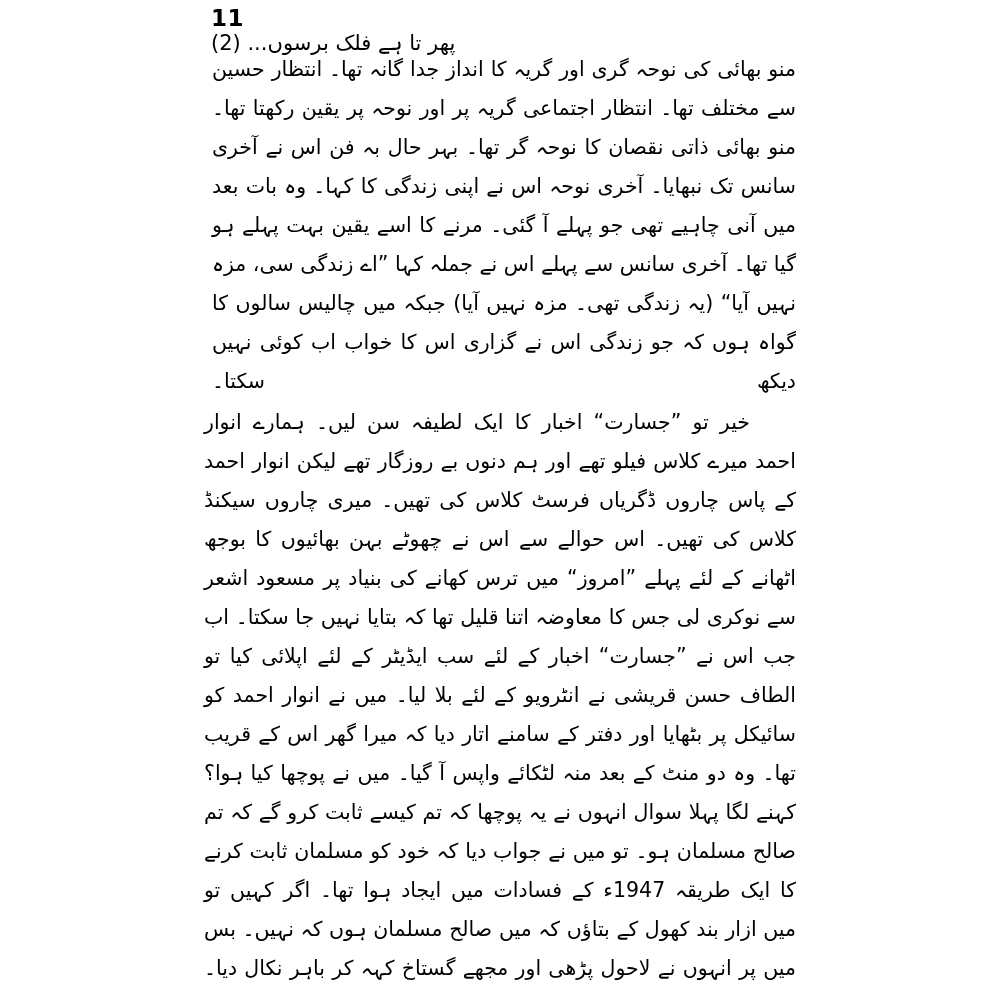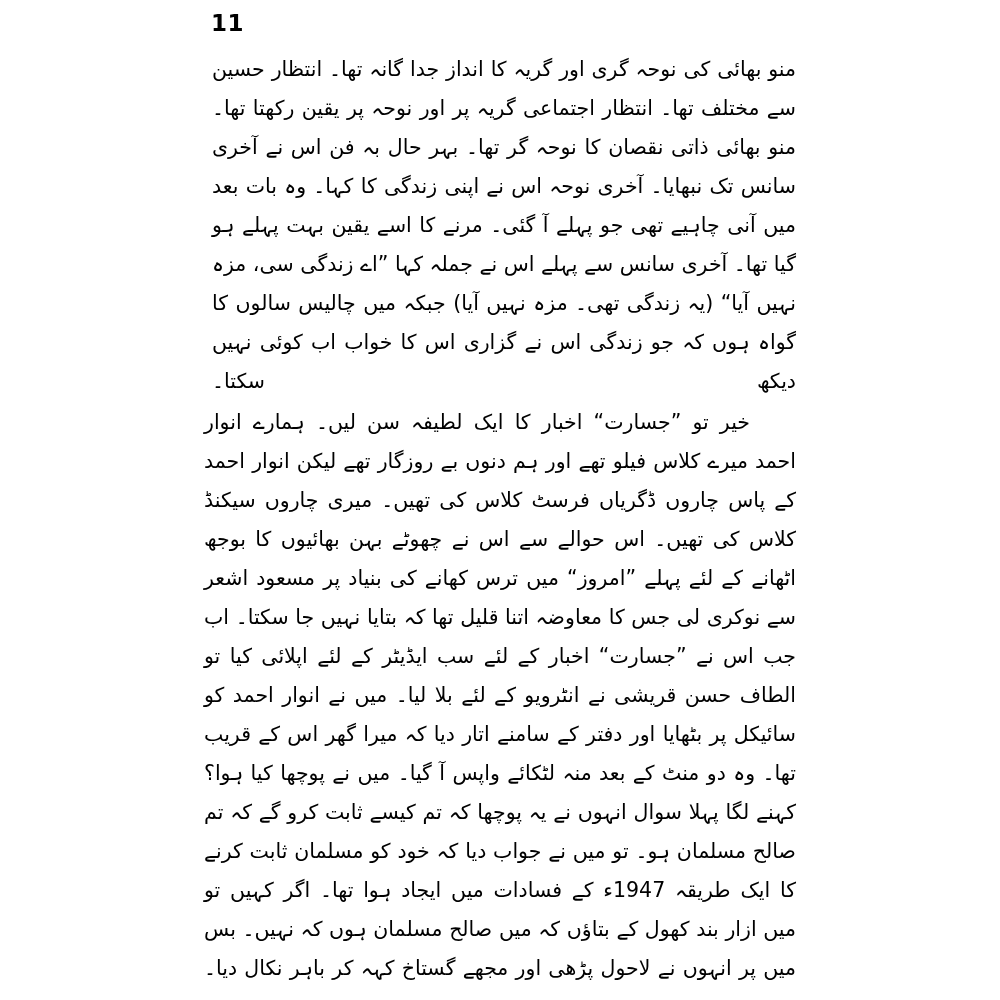--- a/index.html
+++ b/index.html
@@ -19,21 +19,21 @@
     width: 1000px;
     height: 1000px;
     box-sizing: border-box;
     padding: 10px 36px 0 36px;
     background: #ffffff;
   }
   .header {
     display: flex;
     flex-direction: column;
     align-items: baseline;
-    justify-content: space-between;
+    justify-content: center;
     padding: 0 170px 0 175px;
     height: 40px;
   }
   .page-number {
     font-size: 23px;
     font-weight: bold;
     color: #000000;
     letter-spacing: 0.5px;
   }
   .book-title {
@@ -67,20 +67,21 @@
     height: 940px;
   }
 </style>
 </head>
 <body>
 
 <div class="page">
 
   <div class="header">
     <span class="page-number">11</span>
+    <span class="book-title">پھر تا ہے فلک برسوں... (2)</span>
   </div>
 
   <div class="clip">
     <div class="body-text">
       <p class="para first">منو بھائی کی نوحہ گری اور گریہ کا انداز جدا گانہ تھا۔ انتظار حسین سے مختلف تھا۔ انتظار اجتماعی گریہ پر اور نوحہ پر یقین رکھتا تھا۔ منو بھائی ذاتی نقصان کا نوحہ گر تھا۔ بہر حال بہ فن اس نے آخری سانس تک نبھایا۔ آخری نوحہ اس نے اپنی زندگی کا کہا۔ وہ بات بعد میں آنی چاہیے تھی جو پہلے آ گئی۔ مرنے کا اسے یقین بہت پہلے ہو گیا تھا۔ آخری سانس سے پہلے اس نے جملہ کہا ”اے زندگی سی، مزہ نہیں آیا“ (یہ زندگی تھی۔ مزہ نہیں آیا) جبکہ میں چالیس سالوں کا گواہ ہوں کہ جو زندگی اس نے گزاری اس کا خواب اب کوئی نہیں دیکھ سکتا۔</p>
       <p class="para">خیر تو ”جسارت“ اخبار کا ایک لطیفہ سن لیں۔ ہمارے انوار احمد میرے کلاس فیلو تھے اور ہم دنوں بے روزگار تھے لیکن انوار احمد کے پاس چاروں ڈگریاں فرسٹ کلاس کی تھیں۔ میری چاروں سیکنڈ کلاس کی تھیں۔ اس حوالے سے اس نے چھوٹے بہن بھائیوں کا بوجھ اٹھانے کے لئے پہلے ”امروز“ میں ترس کھانے کی بنیاد پر مسعود اشعر سے نوکری لی جس کا معاوضہ اتنا قلیل تھا کہ بتایا نہیں جا سکتا۔ اب جب اس نے ”جسارت“ اخبار کے لئے سب ایڈیٹر کے لئے اپلائی کیا تو الطاف حسن قریشی نے انٹرویو کے لئے بلا لیا۔ میں نے انوار احمد کو سائیکل پر بٹھایا اور دفتر کے سامنے اتار دیا کہ میرا گھر اس کے قریب تھا۔ وہ دو منٹ کے بعد منہ لٹکائے واپس آ گیا۔ میں نے پوچھا کیا ہوا؟ کہنے لگا پہلا سوال انہوں نے یہ پوچھا کہ تم کیسے ثابت کرو گے کہ تم صالح مسلمان ہو۔ تو میں نے جواب دیا کہ خود کو مسلمان ثابت کرنے کا ایک طریقہ 1947ء کے فسادات میں ایجاد ہوا تھا۔ اگر کہیں تو میں ازار بند کھول کے بتاؤں کہ میں صالح مسلمان ہوں کہ نہیں۔ بس میں پر انہوں نے لاحول پڑھی اور مجھے گستاخ کہہ کر باہر نکال دیا۔ میں نے سائیکل کو ایڑ لگاتے ہوئے کہا۔ تو وہ دیا کہا کیا کرتے۔ تمہاری بلائیں لیتے یا تمہارے پاجامے کے اترنے کے انتظار کرتے اور سعادت حسن منٹو کے افسانے ”کھول دو“ کا ڈراپ سین دیکھتے۔</p>
 
     </div>
   </div>
 

